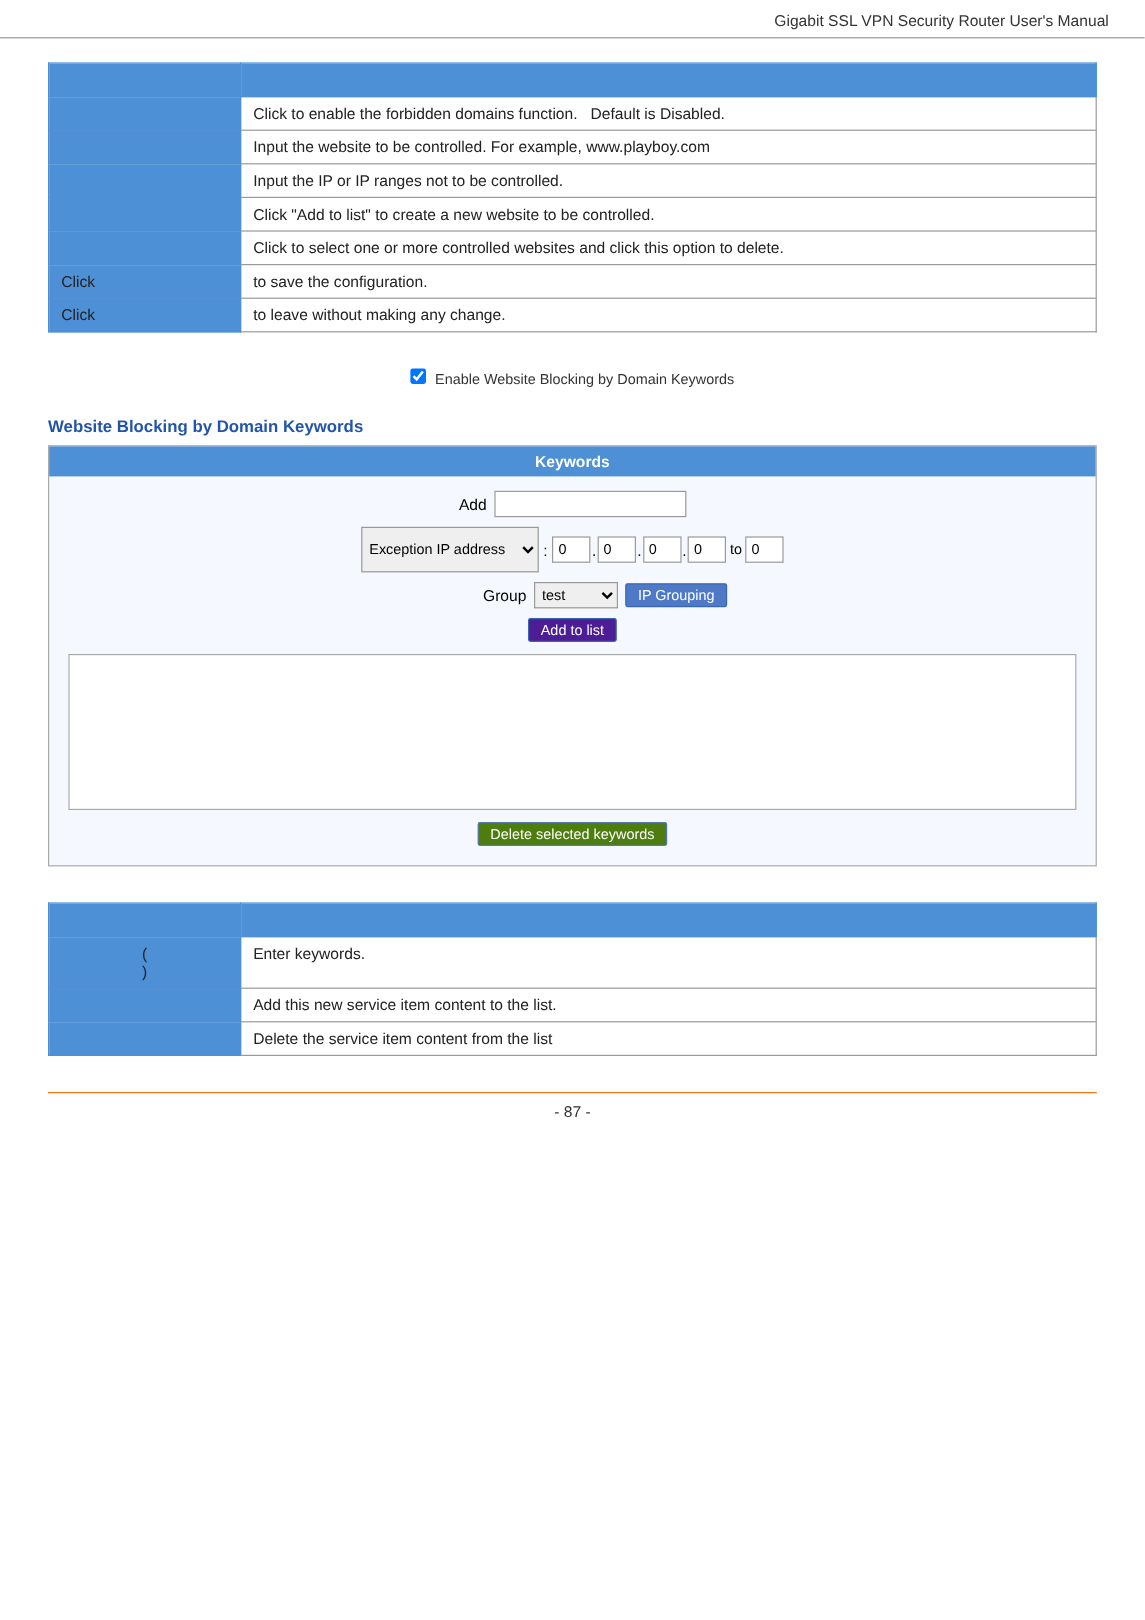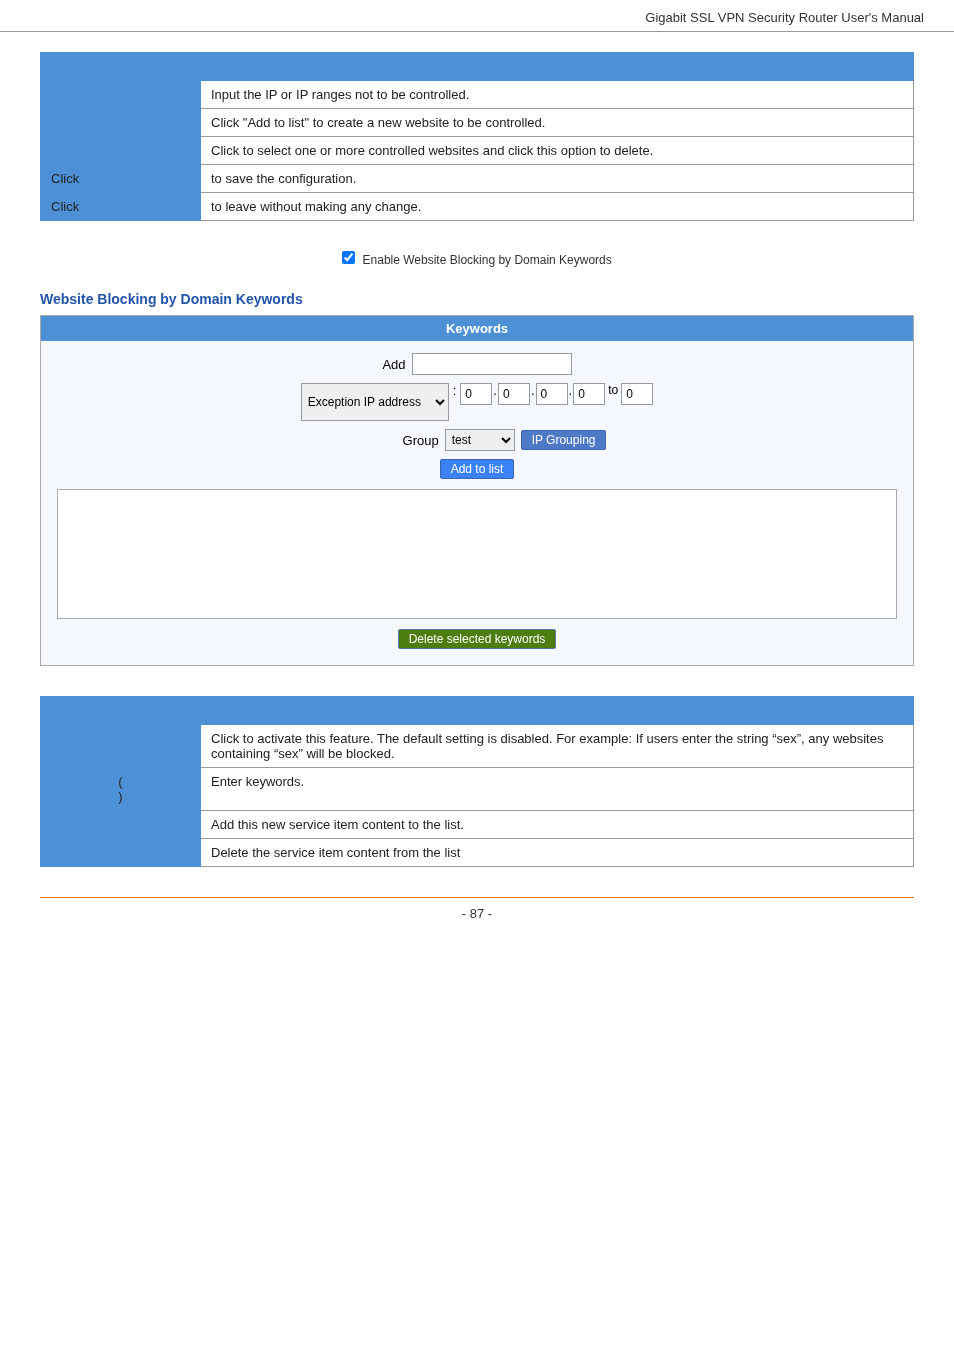--- a/index.html
+++ b/index.html
@@ -85,20 +85,21 @@
       text-align: center;
       padding: 5px 3px;
       font-size: 13px;
       font-weight: bold;
     }
     .keywords-body {
       padding: 12px 16px 16px 16px;
     }
     .kw-row {
       display: flex;
+      align-items: center;
       margin-bottom: 8px;
     }
     .kw-row label {
       margin-right: 6px;
       font-size: 13px;
     }
     .kw-row input[type="text"] {
       font-size: 12px;
       border: 1px solid #999;
       padding: 2px 4px;
@@ -140,21 +141,21 @@
     }
     .group-row select {
       font-size: 12px;
       border: 1px solid #999;
       height: 22px;
       padding: 0 2px;
       width: 70px;
       margin-right: 6px;
     }
     .btn-blue {
-      background: #3b82f6;
+      background: #4c1d95;
       color: #fff;
       border: 1px solid #3a66b0;
       padding: 2px 10px;
       font-size: 12px;
       cursor: pointer;
       border-radius: 2px;
     }
     .add-to-list-row {
       display: flex;
       justify-content: center;
@@ -225,20 +226,28 @@
   <span>Gigabit SSL VPN Security Router User's Manual</span>
 </div>
 
 <div class="main-content">
 
   <table class="info-table">
     <tbody>
         <tr class="header-row">
       <td class="label-cell"></td>
       <td class="desc-cell header-row" style="background:#4d90d5;border-color:#4d90d5;"></td>
+    </tr>
+    <tr>
+      <td class="label-cell"></td>
+      <td class="desc-cell">Click to enable the forbidden domains function.&nbsp;&nbsp;&nbsp;Default is Disabled.</td>
+    </tr>
+    <tr>
+      <td class="label-cell"></td>
+      <td class="desc-cell">Input the website to be controlled. For example, www.playboy.com</td>
     </tr>
     <tr>
       <td class="label-cell"></td>
       <td class="desc-cell">Input the IP or IP ranges not to be controlled.</td>
     </tr>
     <tr>
       <td class="label-cell"></td>
       <td class="desc-cell">Click "Add to list" to create a new website to be controlled.</td>
     </tr>
     <tr>
@@ -311,24 +320,20 @@
     </div>
   </div>
 
   <table class="info-table2">
     <tbody>
         <tr class="header-row">
       <td class="label-cell"></td>
       <td style="background:#4d90d5;border-color:#4d90d5;height:28px;"></td>
     </tr>
     <tr>
-      <td class="label-cell"></td>
-      <td class="desc-cell">Click to activate this feature. The default setting is disabled. For example: If users enter the string “sex”, any websites containing “sex” will be blocked.</td>
-    </tr>
-    <tr>
       <td class="label-cell" style="text-align:center;vertical-align:middle;font-size:13px;color:#222;">
         <div>(</div>
         <div>)</div>
       </td>
       <td class="desc-cell">Enter keywords.</td>
     </tr>
     <tr>
       <td class="label-cell"></td>
       <td class="desc-cell">Add this new service item content to the list.</td>
     </tr>

